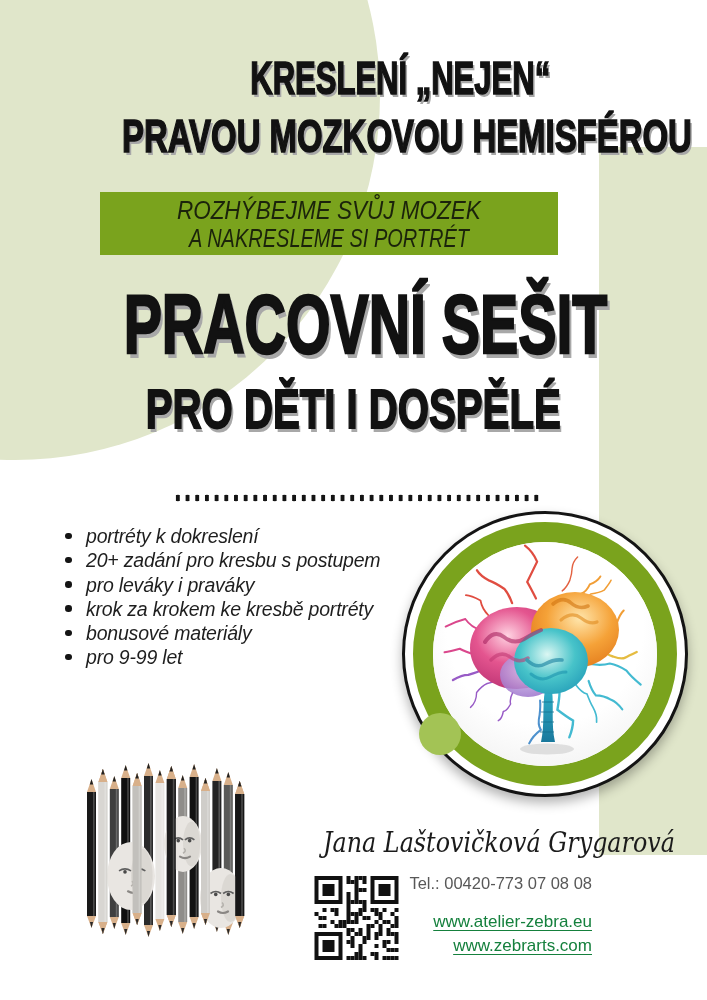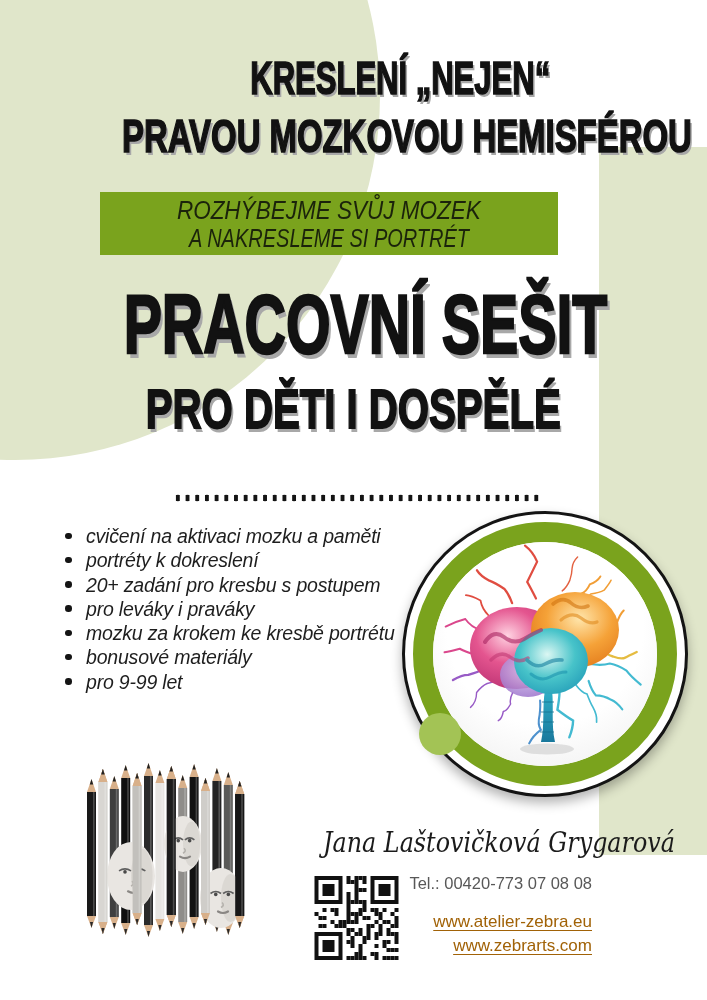--- a/index.html
+++ b/index.html
@@ -77,21 +77,21 @@
   .signature{
     position:absolute;left:292px;top:826px;width:300px;text-align:center;white-space:nowrap;
     font-family:"DejaVu Serif",serif;font-style:italic;font-size:28px;color:#1b1b1b;line-height:1.2;
   }
   .signature .squish{display:inline-block;transform:scaleX(.85);transform-origin:50% 50%;}
   .tel{
     position:absolute;right:115px;top:874px;font-size:16.5px;color:#585858;white-space:nowrap;
   }
   .qr{position:absolute;left:313px;top:876px;width:87px;height:84px;}
   .site{
-    position:absolute;right:115px;font-size:17px;color:#a16207;text-decoration:underline;
+    position:absolute;right:115px;font-size:17px;color:#15803d;text-decoration:underline;
     text-underline-offset:3px;white-space:nowrap;cursor:pointer;
   }
   .s1{top:912px;}
   .s2{top:936px;}
 </style>
 </head>
 <body>
 
 <div class="poster">
 
@@ -105,25 +105,24 @@
     <span class="bl bl1">ROZHÝBEJME SVŮJ MOZEK</span>
     <span class="bl bl2">A NAKRESLEME SI PORTRÉT</span>
   </div>
 
   <div class="hline big"><span class="squish">PRACOVNÍ SEŠIT</span></div>
   <div class="hline sub"><span class="squish">PRO DĚTI I DOSPĚLÉ</span></div>
 
   <div class="divider"></div>
 
   <ul class="features">
-    <li>cvičení na aktivaci mozku a paměti</li>
     <li>portréty k dokreslení</li>
     <li>20+ zadání pro kresbu s postupem</li>
     <li>pro leváky i praváky</li>
-    <li>mozku za krokem ke kresbě portrétu</li>
+    <li>krok za krokem ke kresbě portréty</li>
     <li>bonusové materiály</li>
     <li>pro 9-99 let</li>
   </ul>
 
   <div class="medal">
     <div class="ring"></div>
     <div class="inner">
       <svg id="brain" width="224" height="224" viewBox="0 0 224 224">
         <defs>
           <radialGradient id="gp" cx="40%" cy="35%" r="75%">

